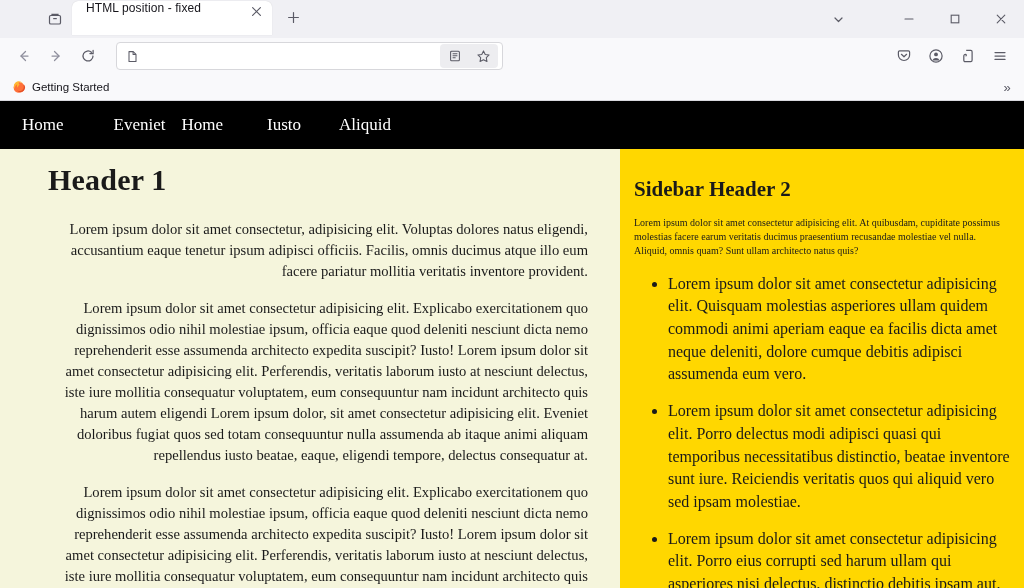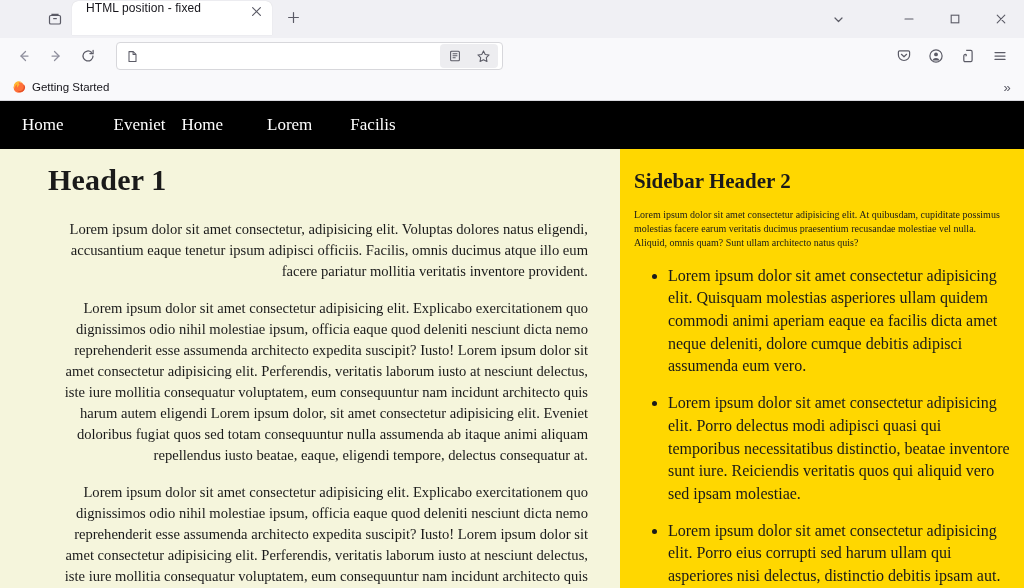--- a/index.html
+++ b/index.html
@@ -260,21 +260,21 @@
   .content p {
     font-size: 14.6px;
     line-height: 1.44;
     margin: 0 0 16px 0;
     text-align: right;
   }
 
   .sidebar {
     flex: 1;
     background: #ffd700;
-    padding: 8px 14px 0 14px;
+    padding: 16px 14px 0 14px;
     box-sizing: border-box;
     font-family: "Liberation Serif", serif;
     color: #1a1a1a;
     overflow: hidden;
   }
   .sidebar h2 {
     font-size: 21px;
     margin: 12px 0 14px 0;
     font-weight: bold;
   }
@@ -433,22 +433,22 @@
     <div class="bm-spacer"></div>
     <div class="bm-overflow">»</div>
   </div>
 
   <div class="viewport">
 
     <div class="page-nav">
       <a class="nav-i0" href="#">Home</a>
       <a class="nav-i1" href="#">Eveniet</a>
       <a class="nav-i2" href="#">Home</a>
-      <a class="nav-i3" href="#">Lorem</a>
-      <a class="nav-i4" href="#">Facilis</a>
+      <a class="nav-i3" href="#">Iusto</a>
+      <a class="nav-i4" href="#">Aliquid</a>
     </div>
 
     <div class="page-body">
 
       <div class="content">
         <h1>Header 1</h1>
         <p>Lorem ipsum dolor sit amet consectetur, adipisicing elit. Voluptas dolores natus eligendi, accusantium eaque tenetur ipsum adipisci officiis. Facilis, omnis ducimus atque illo eum facere pariatur mollitia veritatis inventore provident.</p>
         <p>Lorem ipsum dolor sit amet consectetur adipisicing elit. Explicabo exercitationem quo dignissimos odio nihil molestiae ipsum, officia eaque quod deleniti nesciunt dicta nemo reprehenderit esse assumenda architecto expedita suscipit? Iusto! Lorem ipsum dolor sit amet consectetur adipisicing elit. Perferendis, veritatis laborum iusto at nesciunt delectus, iste iure mollitia consequatur voluptatem, eum consequuntur nam incidunt architecto quis harum autem eligendi Lorem ipsum dolor, sit amet consectetur adipisicing elit. Eveniet doloribus fugiat quos sed totam consequuntur nulla assumenda ab itaque animi aliquam repellendus iusto beatae, eaque, eligendi tempore, delectus consequatur at.</p>
         <p>Lorem ipsum dolor sit amet consectetur adipisicing elit. Explicabo exercitationem quo dignissimos odio nihil molestiae ipsum, officia eaque quod deleniti nesciunt dicta nemo reprehenderit esse assumenda architecto expedita suscipit? Iusto! Lorem ipsum dolor sit amet consectetur adipisicing elit. Perferendis, veritatis laborum iusto at nesciunt delectus, iste iure mollitia consequatur voluptatem, eum consequuntur nam incidunt architecto quis harum autem eligendi Lorem ipsum dolor, sit amet consectetur adipisicing elit. Eveniet doloribus fugiat quos sed totam consequuntur nulla assumenda ab itaque animi aliquam repellendus iusto beatae, eaque, eligendi tempore, delectus consequatur at.</p>
 

